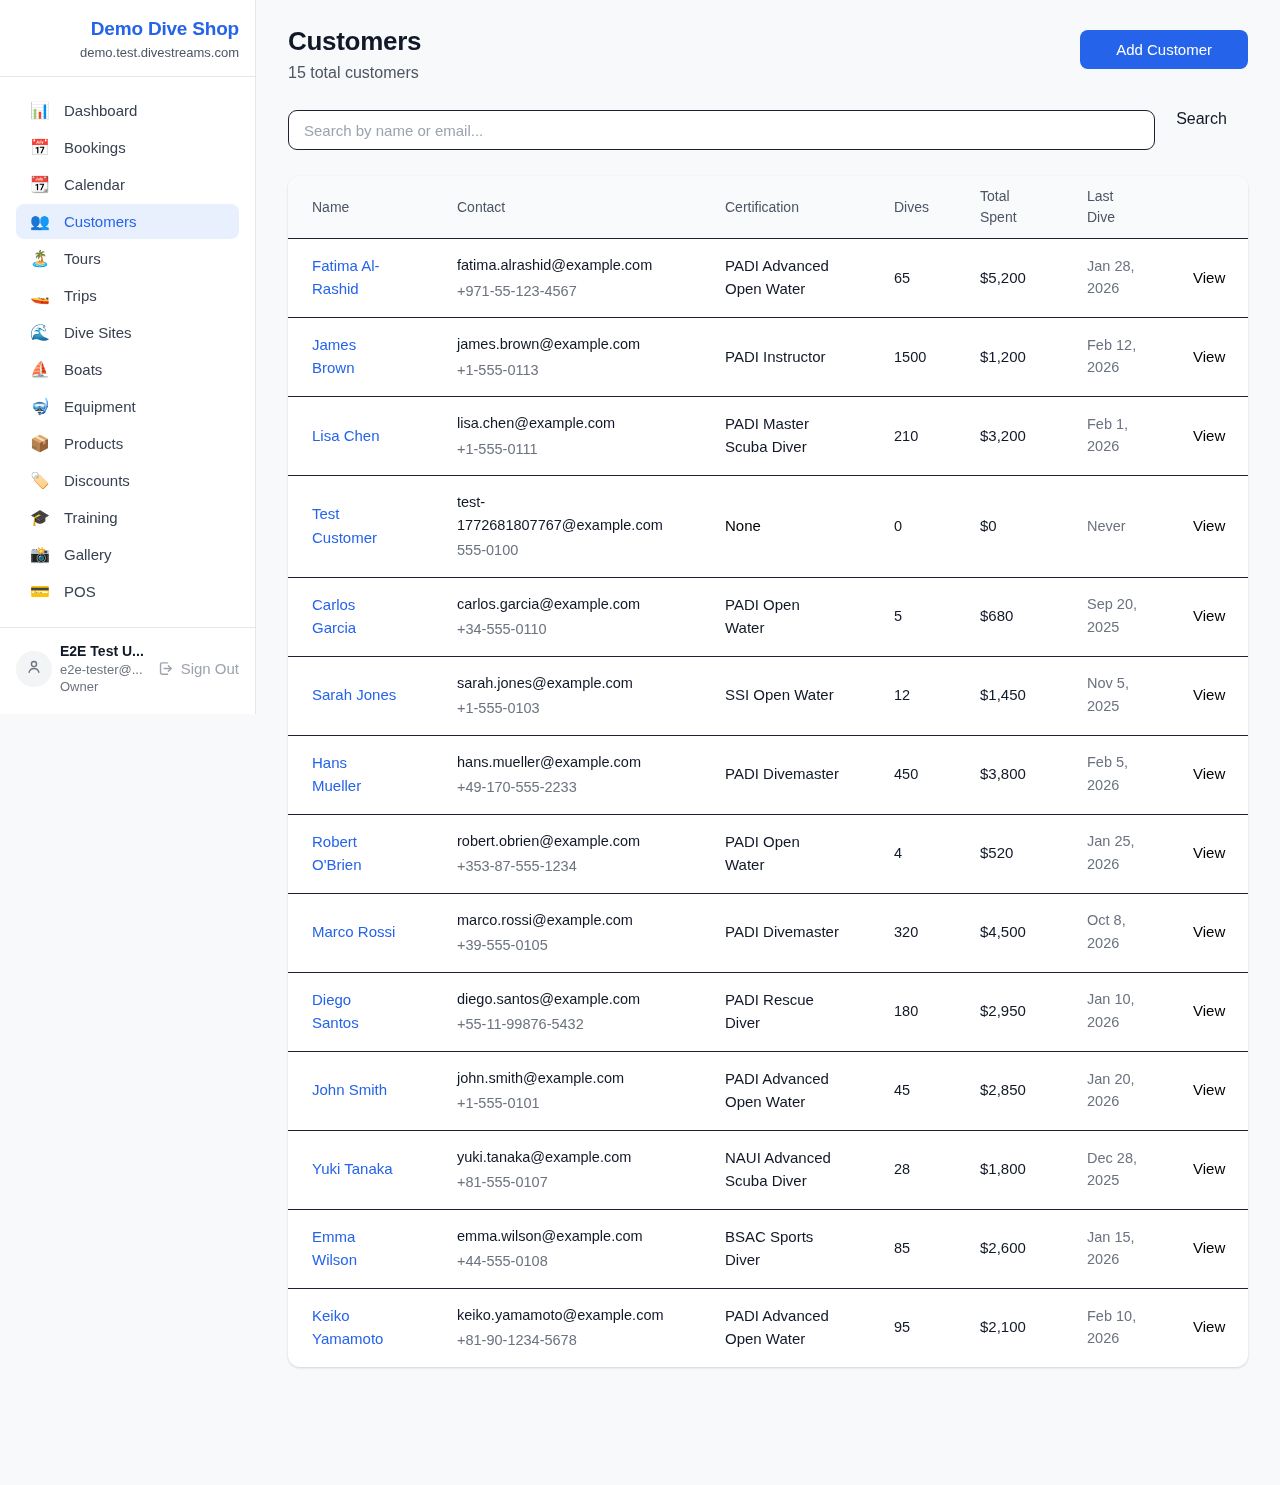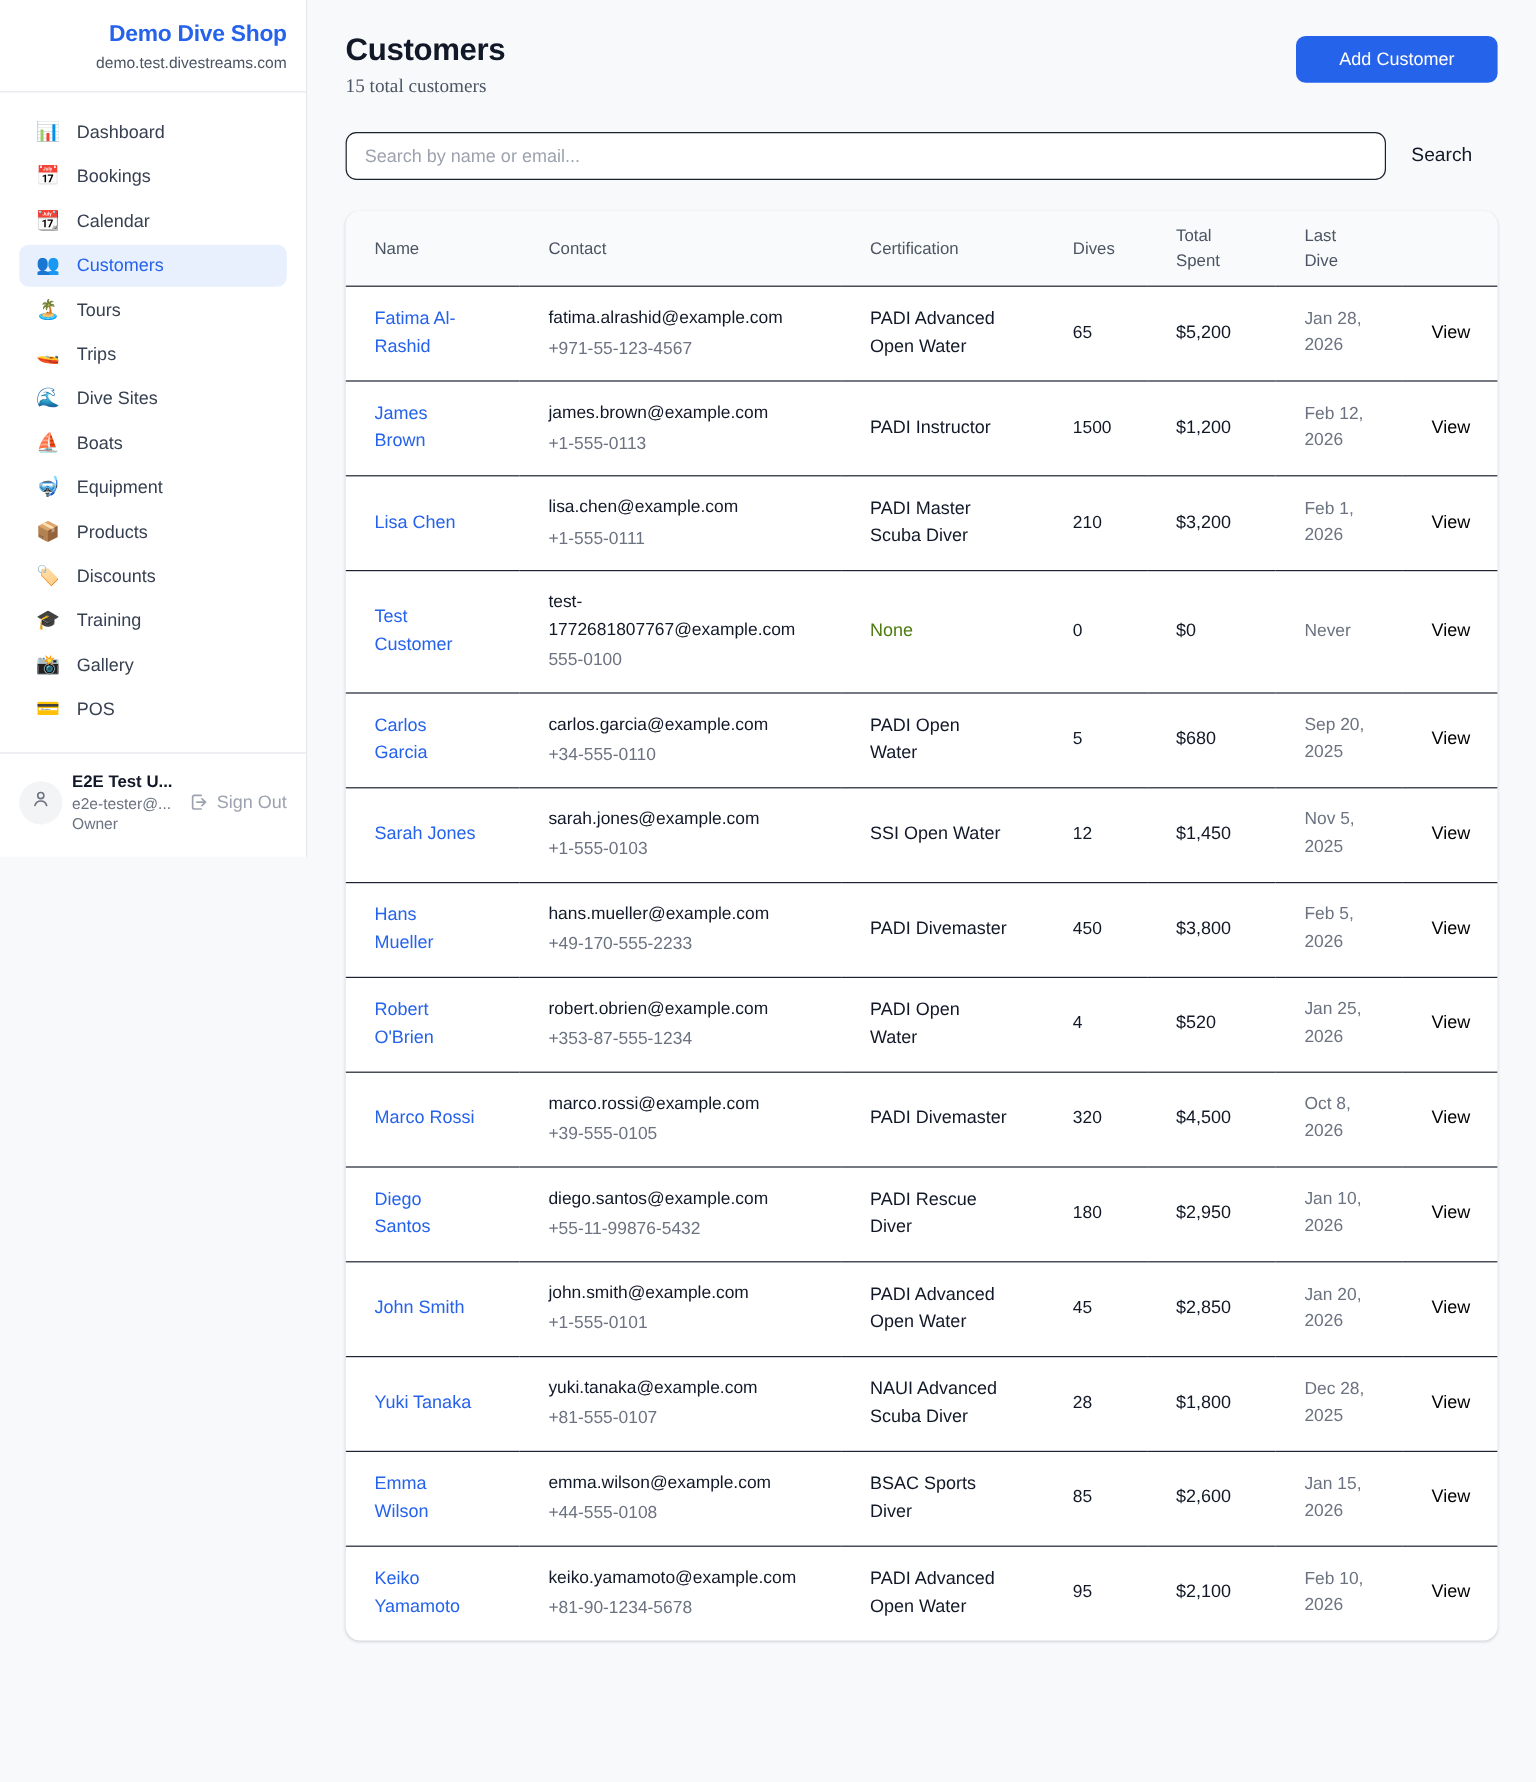--- a/index.html
+++ b/index.html
@@ -49,27 +49,27 @@
     margin-left: auto; background: none; border: none;
     display: flex; align-items: center; gap: 7px;
     color: #9ca3af; font-size: 15px; font-family: inherit; cursor: pointer;
     white-space: nowrap;
   }
 
   
   .main { flex: 1; padding: 26px 32px 37px; min-width: 0; }
   .page-header { display: flex; justify-content: space-between; align-items: flex-start; }
   .page-title { font-size: 26px; font-weight: 700; color: #111827; letter-spacing: -0.3px; }
-  .page-subtitle { margin-top: 7px; font-size: 16px; color: #4b5563; font-family: Liberation Serif, serif; }
+  .page-subtitle { margin-top: 7px; font-size: 16px; color: #4b5563; }
   .btn-primary {
     background: #2563eb; color: #ffffff; border: none; border-radius: 8px;
     padding: 11px 36px; font-size: 15px; font-weight: 500; font-family: inherit;
     cursor: pointer; margin-top: 4px;
   }
-  .search-row { margin-top: 28px; display: flex; align-items: center; }
+  .search-row { margin-top: 28px; display: flex; align-items: flex-start; }
   .search-input {
     flex: 1; height: 40px; background: #ffffff;
     border: 1px solid #1c2230; border-radius: 9px;
     padding: 0 15px; font-size: 15px; font-family: inherit; color: #111827;
   }
   .search-input::placeholder { color: #9ca3af; }
   .search-btn {
     width: 93px; background: none; border: none; font-family: inherit;
     font-size: 16px; color: #111827; cursor: pointer; text-align: center;
   }
@@ -96,21 +96,21 @@
     vertical-align: middle; padding: 15px 4px 15px 24px; line-height: 1.55;
   }
   tbody tr + tr td { border-top: 1px solid #1c2230; }
   .name-link {
     display: inline-block; max-width: 88px;
     color: #2563eb; font-size: 15px; font-weight: 500; text-decoration: none; cursor: pointer;
   }
   .contact-email { max-width: 210px; font-size: 14.5px; color: #111827; overflow-wrap: break-word; }
   .contact-phone { max-width: 210px; margin-top: 3px; font-size: 14.5px; color: #6b7280; }
   .cert-text { display: inline-block; max-width: 118px; font-size: 15px; color: #111827; }
-  .cert-text.muted { color: #4d7c0f; }
+  .cert-text.muted { color: #000000; }
   .dives-text { font-size: 14.5px; color: #111827; }
   .total-text { font-size: 15px; color: #111827; }
   .last-text { display: inline-block; max-width: 70px; font-size: 14.5px; color: #6b7280; }
   .view-link { color: #000000; font-size: 15px; font-weight: 500; text-decoration: none; cursor: pointer; }
 </style>
 </head>
 <body>
 
 <aside class="sidebar">
   <div class="sidebar-header">

